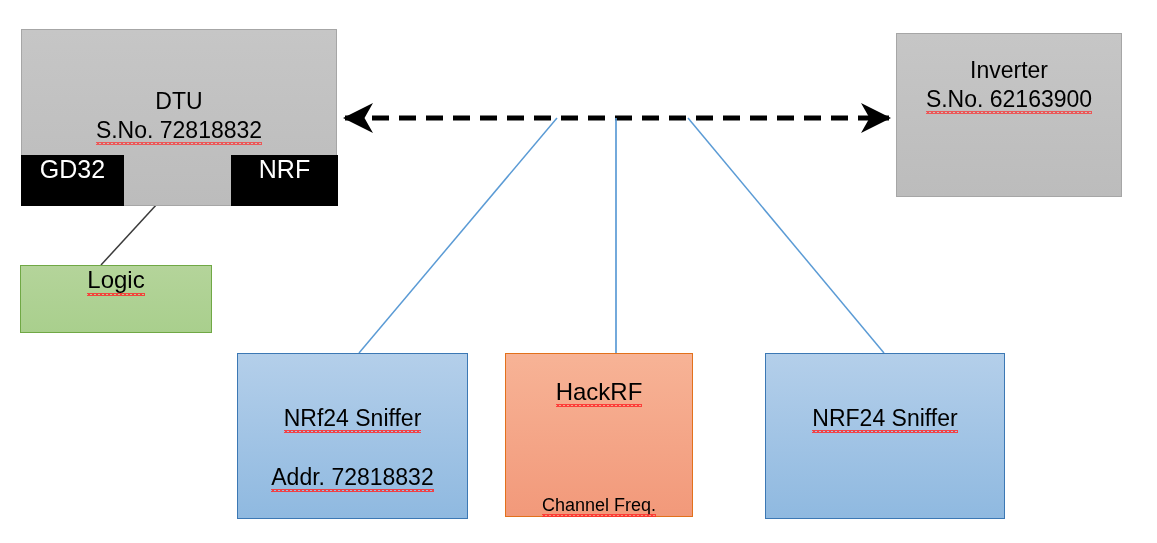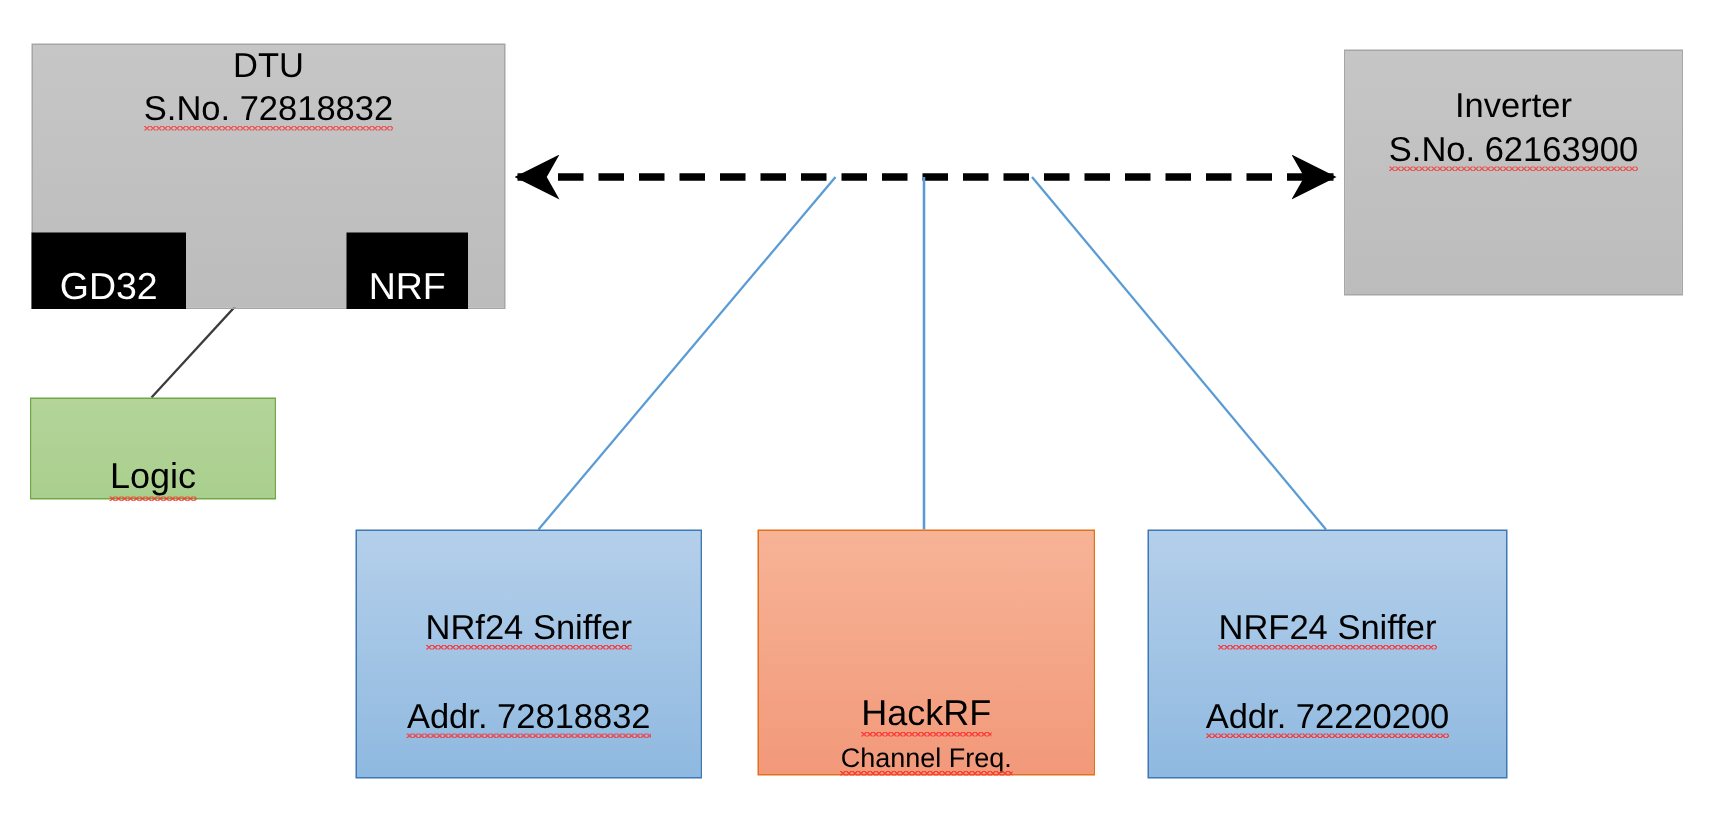--- a/index.html
+++ b/index.html
@@ -18,38 +18,39 @@
     height: 543px;
     background: #ffffff;
     overflow: hidden;
   }
   .node {
     position: absolute;
     box-sizing: border-box;
     display: flex;
     flex-direction: column;
     align-items: center;
-    justify-content: flex-end;
+    justify-content: flex-start;
     text-align: center;
     line-height: 1.18;
     color: #000000;
   }
 
   
   .device-gray {
     background: linear-gradient(180deg, #c6c6c6 0%, #bcbcbc 100%);
     border: 1px solid #a6a6a6;
     font-size: 23px;
   }
   #dtu-node {
     left: 21px;
     top: 29px;
     width: 316px;
     height: 177px;
     justify-content: flex-start;
+    padding-top: 58px;
   }
   #inverter-node {
     left: 896px;
     top: 33px;
     width: 226px;
     height: 164px;
     justify-content: flex-start;
     padding-top: 23px;
     text-align: right;
   }
@@ -66,29 +67,29 @@
   }
   #gd32-node {
     left: 21px;
     top: 155px;
     width: 103px;
     height: 51px;
   }
   #nrf-node {
     left: 231px;
     top: 155px;
-    width: 81px;
+    width: 107px;
     height: 51px;
   }
 
   
   #logic-node {
     left: 20px;
     top: 265px;
-    width: 164px;
+    width: 192px;
     height: 68px;
     background: linear-gradient(180deg, #b4d49a 0%, #a9cf8d 100%);
     border: 1px solid #70a845;
     font-size: 24px;
   }
 
   
   .tool-box {
     font-size: 23px;
   }
@@ -105,24 +106,24 @@
     left: 237px;
     top: 353px;
     width: 231px;
     height: 166px;
     justify-content: flex-start;
     padding-top: 51px;
   }
   #hackrf-node {
     left: 505px;
     top: 353px;
-    width: 225px;
+    width: 188px;
     height: 164px;
-    justify-content: flex-end;
-    padding-top: 60px;
+    justify-content: space-between;
+    padding-top: 24px;
   }
   #sniffer2-node {
     left: 765px;
     top: 353px;
     width: 240px;
     height: 166px;
     justify-content: flex-start;
     padding-top: 51px;
   }
   .tool-box .line2 {
@@ -244,18 +245,15 @@
     </div>
     <div class="hackrf-sub">
       <span class="sq">Channel Freq.</span>
     </div>
   </div>
 
   <div class="node tool-box tool-blue" id="sniffer2-node">
     <div class="line1">
       <span class="sq">NRF24 Sniffer</span>
     </div>
-    <div class="line2">
-      <span class="sq">Addr. 72220200</span>
-    </div>
   </div>
 
 </div>
 
 </body></html>

